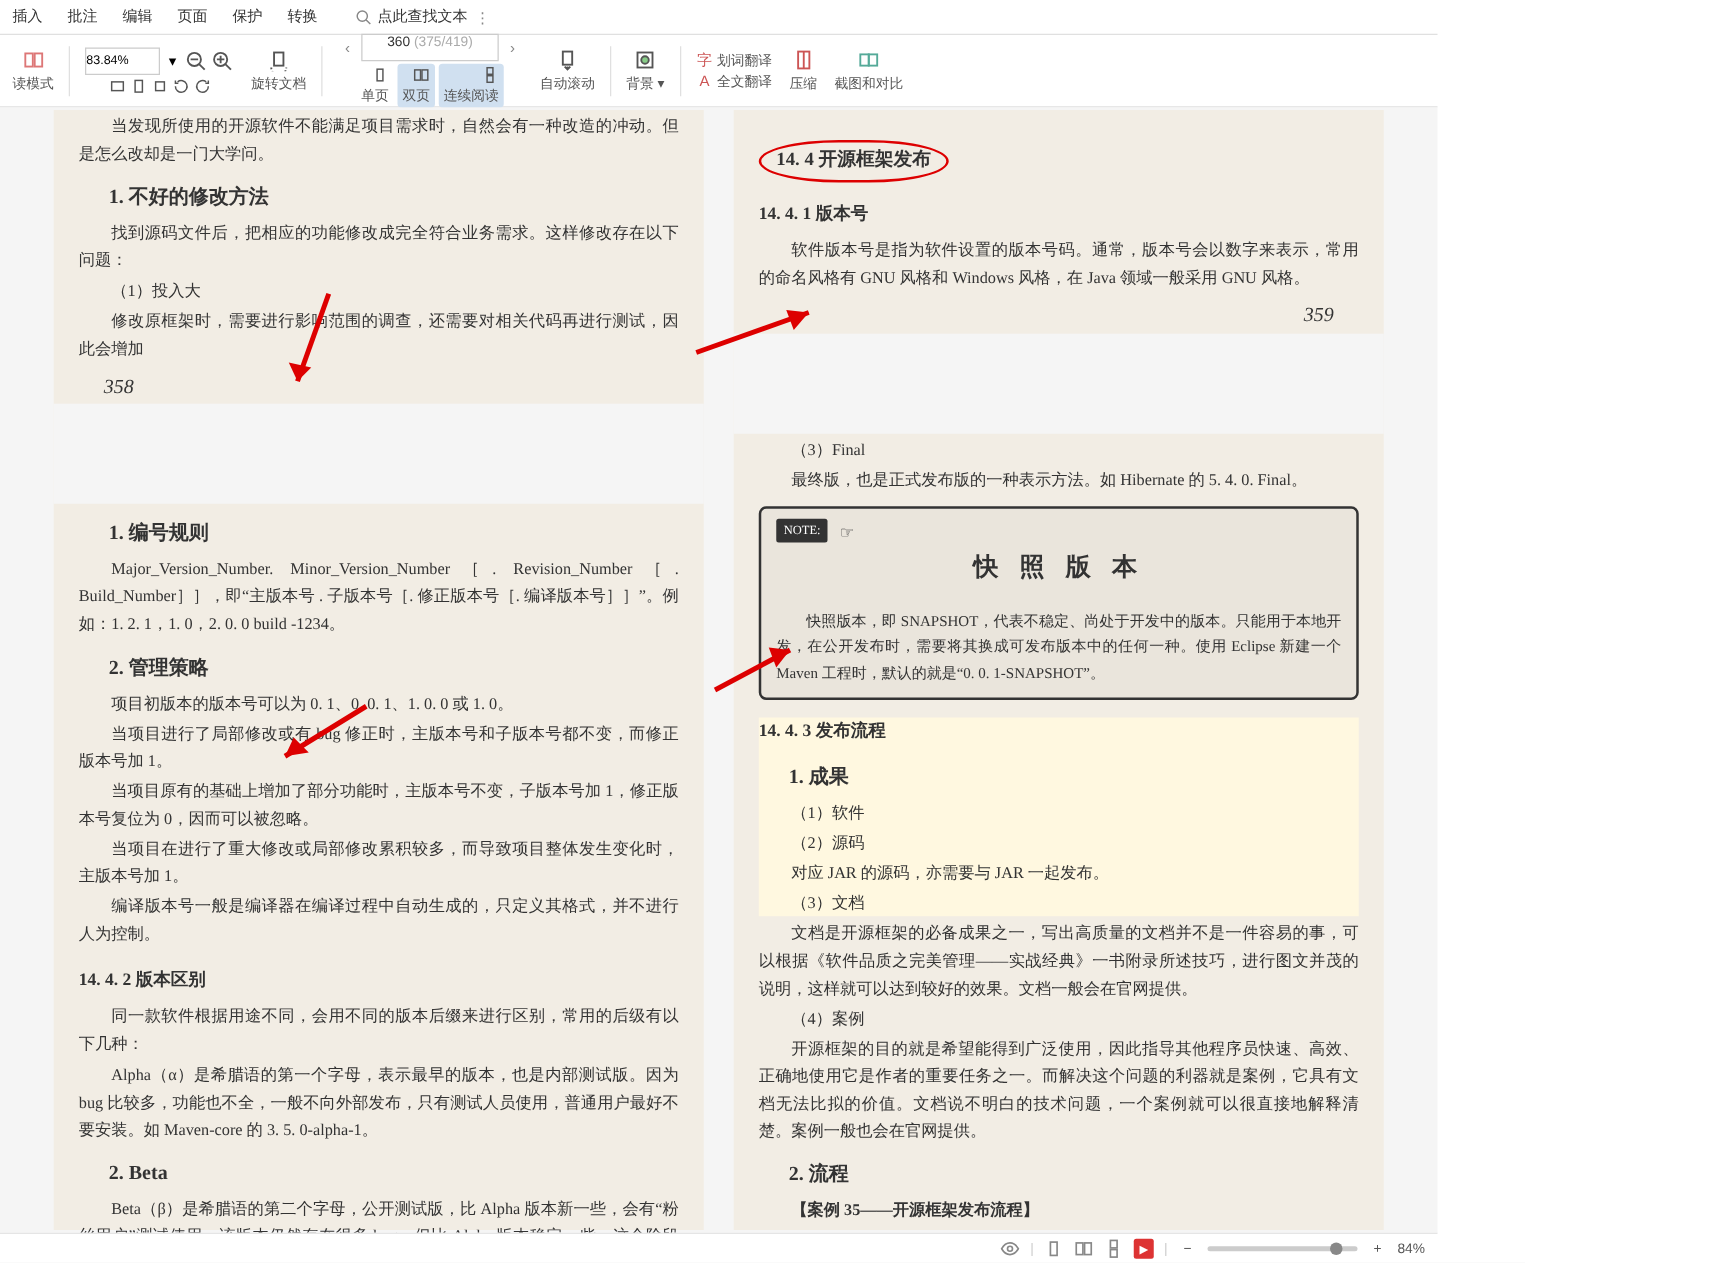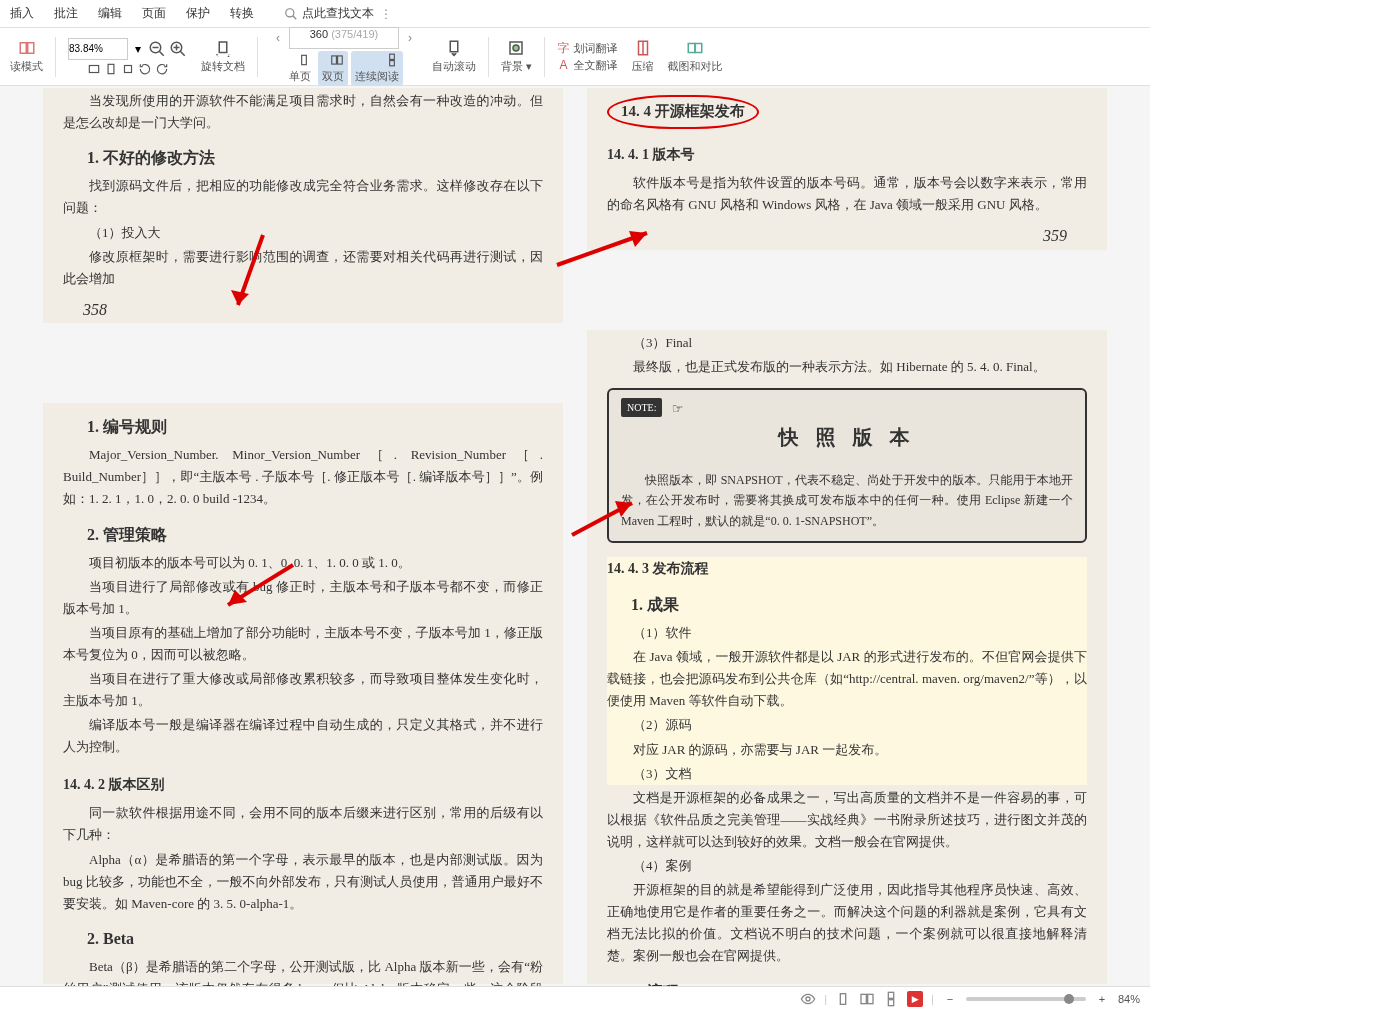--- a/index.html
+++ b/index.html
@@ -27,21 +27,21 @@
 .ico svg{width:100%;height:100%}
 .ico-sm{width:14px;height:14px}
 .arrow-btn{padding:2px 6px;cursor:pointer;color:#888}
 
 
 .docarea{flex:1;background:#f5f5f5;overflow:hidden;position:relative;display:flex;justify-content:center}
 .pages{display:flex;gap:24px;padding:2px 0}
 .page{background:#f2ede4;width:520px;position:relative;font-family:SimSun,serif;font-size:13px;line-height:1.7;color:#333;padding:0 20px 20px 20px}
 .page.right{width:520px}
 .page-inner{position:relative}
-.page h2{font-size:15px;font-weight:bold;margin:7px 0 6px 0}
+.page h2{font-size:15px;font-weight:bold;margin:24px 0 6px 0}
 .page h3{font-size:14px;font-weight:bold;margin:14px 0 6px 0}
 .page h4{font-size:16px;font-weight:bold;margin:10px 0 4px 0;text-indent:1.5em}
 .page p{text-indent:2em;margin:2px 0;text-align:justify}
 .page .pagenum{position:absolute;font-style:italic;font-size:16px}
 .page .pagenum.left{left:20px}
 .page .pagenum.right{right:20px}
 .circled{border:2px solid #d00;border-radius:50%/60%;padding:2px 12px;display:inline-block}
 
 
 .arrow{position:absolute;pointer-events:none}
@@ -341,21 +341,20 @@
 
         <div class="arrow" style="left:-40px;top:400px">
           <svg width="80" height="50">
                   <line x1="5" y1="40" x2="65" y2="8" stroke="#d00" stroke-width="4"></line>
                   <polygon points="65,8 48,6 54,22" fill="#d00"></polygon>
                 </svg>
         </div>
 
         <h4>1. 成果</h4>
         <p>（1）软件</p>
-        <p>在 Java 领域，一般开源软件都是以 JAR 的形式进行发布的。不但官网会提供下载链接，也会把源码发布到公共仓库（如“http://central. maven. org/maven2/”等），以便使用 Maven 等软件自动下载。</p>
         <p>（2）源码</p>
         <p>对应 JAR 的源码，亦需要与 JAR 一起发布。</p>
         <p>（3）文档</p>
         </div>
         <p>文档是开源框架的必备成果之一，写出高质量的文档并不是一件容易的事，可以根据《软件品质之完美管理——实战经典》一书附录所述技巧，进行图文并茂的说明，这样就可以达到较好的效果。文档一般会在官网提供。</p>
         <p>（4）案例</p>
         <p>开源框架的目的就是希望能得到广泛使用，因此指导其他程序员快速、高效、正确地使用它是作者的重要任务之一。而解决这个问题的利器就是案例，它具有文档无法比拟的价值。文档说不明白的技术问题，一个案例就可以很直接地解释清楚。案例一般也会在官网提供。</p>
         <h4>2. 流程</h4>
         <p style="font-weight:bold">【案例 35——开源框架发布流程】</p>
 

